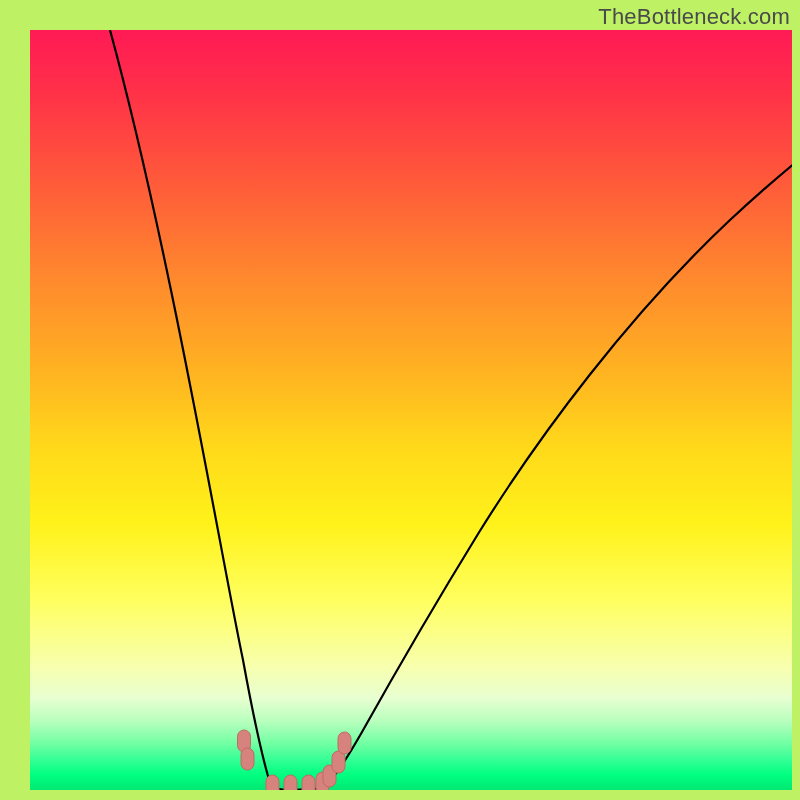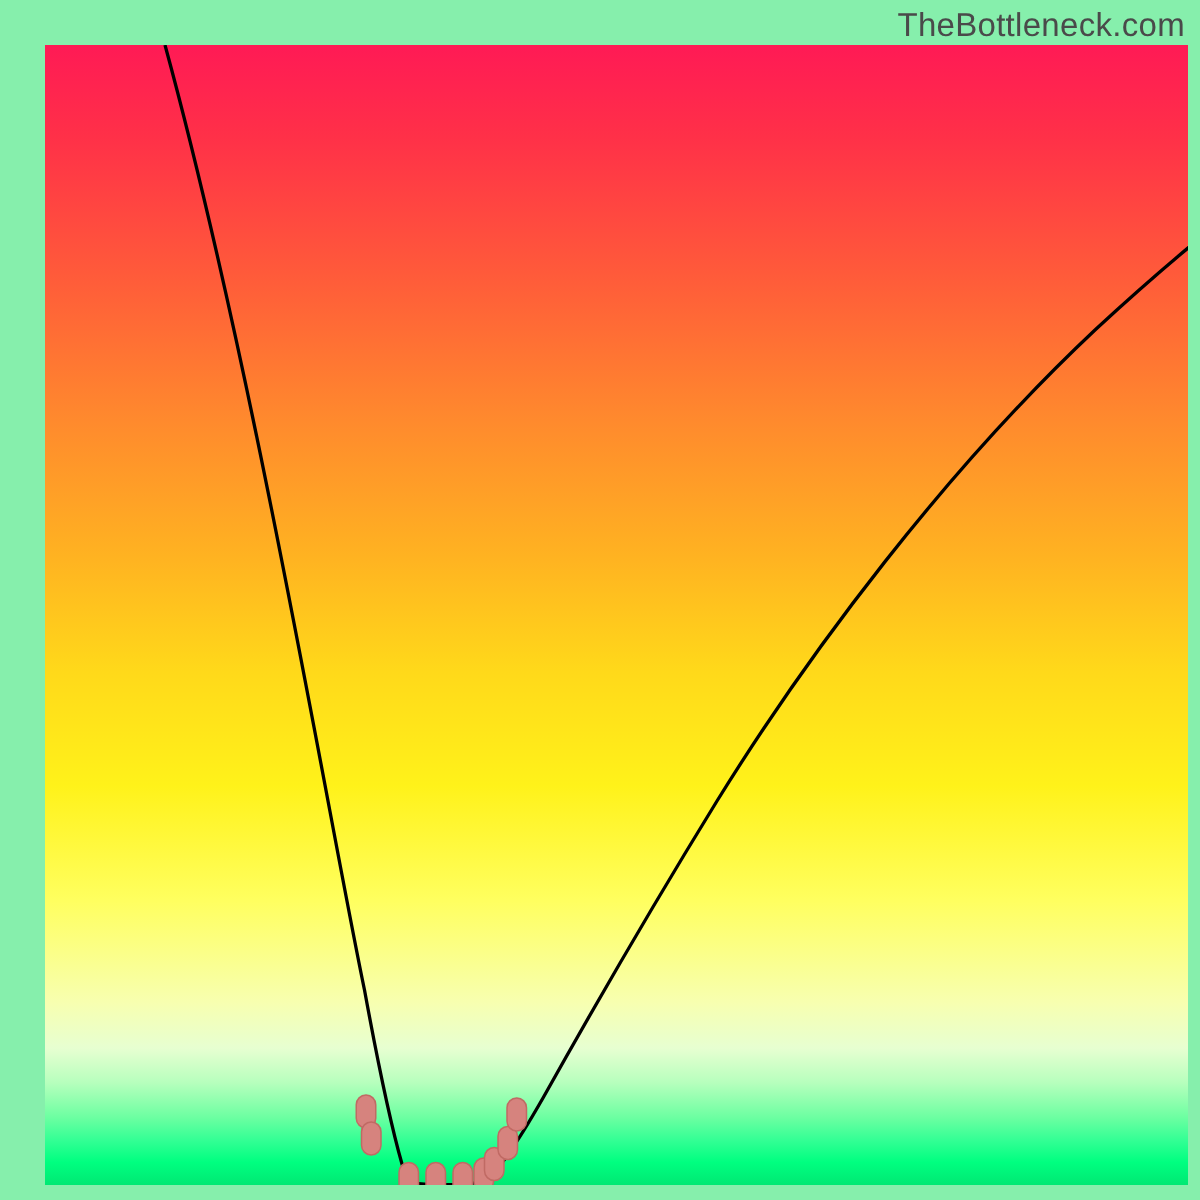--- a/index.html
+++ b/index.html
@@ -8,21 +8,21 @@
     width: 800px;
     height: 800px;
     overflow: hidden;
     background: #000;
     font-family: Arial, Helvetica, sans-serif;
   }
   .frame {
     position: absolute;
     left: 0; top: 0;
     width: 800px; height: 800px;
-    background: #86efac;
+    background: #bef264;
   }
   .plot {
     position: absolute;
     left: 30px;
     top: 30px;
     width: 762px;
     height: 760px;
     overflow: hidden;
   }
   .gradient {

